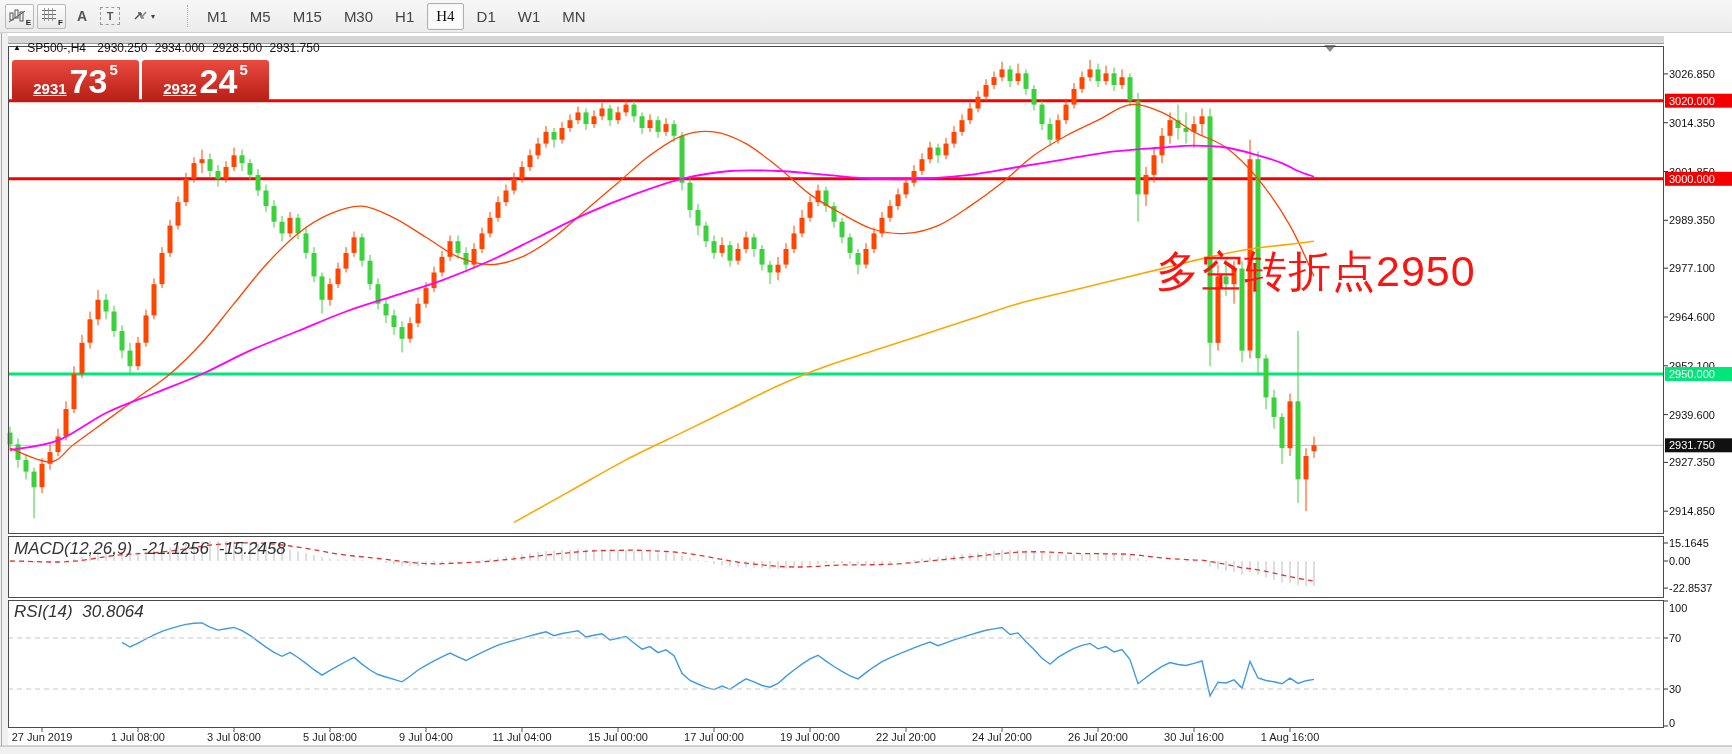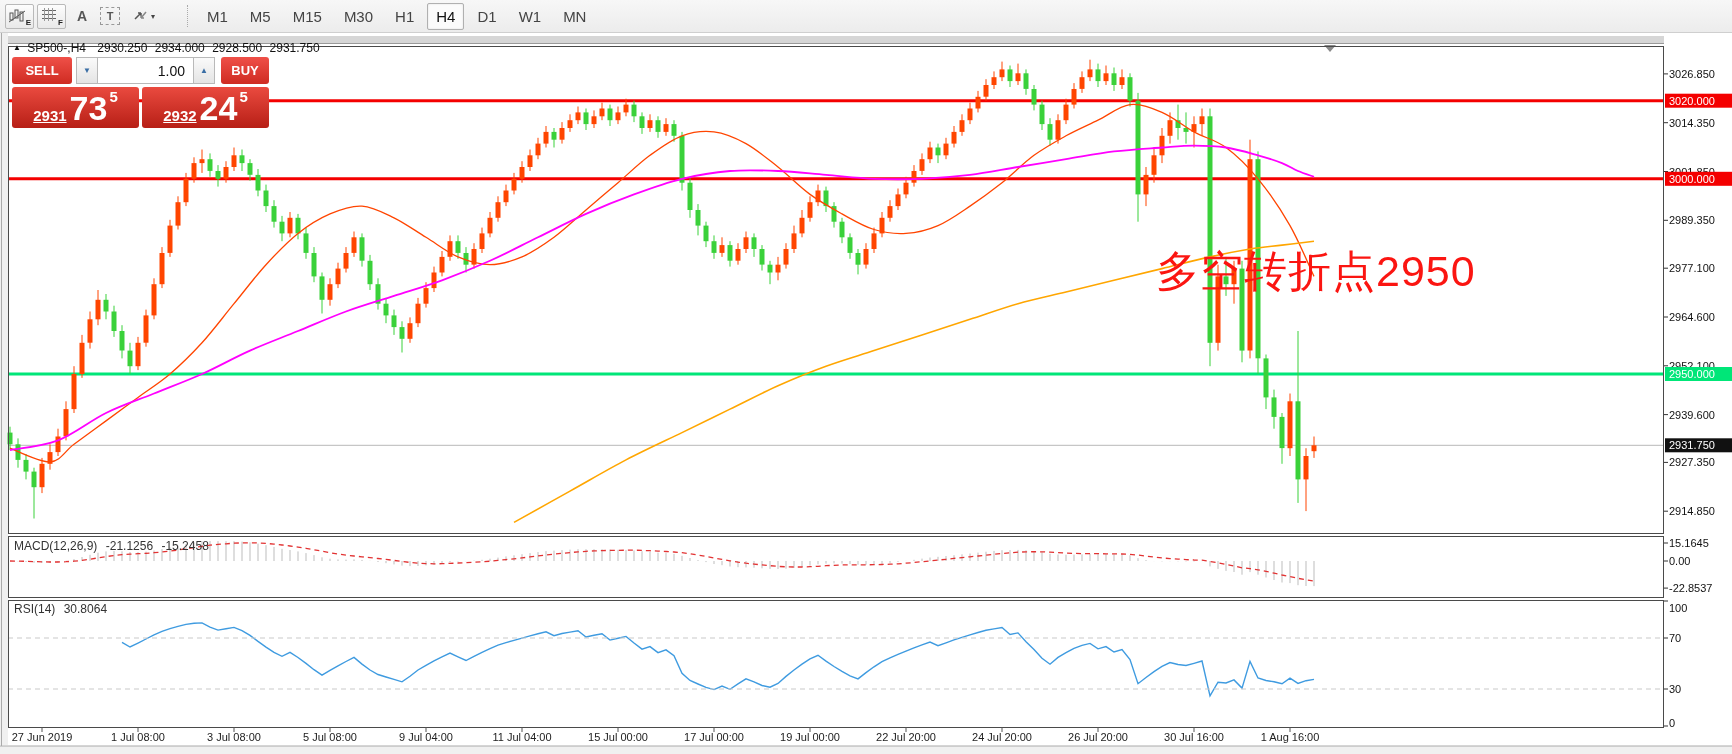--- a/index.html
+++ b/index.html
@@ -16,21 +16,21 @@
   .tb-ico svg { position:absolute; left:3px; top:3px; }
   .tb-sub { font-size:8px; font-weight:bold; color:#222; position:absolute; right:2px; bottom:1px; }
   .tb-flat { width:26px; height:25px; margin-right:2px; display:flex; align-items:center;
              justify-content:center; color:#555; font-weight:bold; font-size:14px; }
   .tb-tbox { width:20px; height:18px; border:1px dashed #999; display:flex; align-items:center;
              justify-content:center; font-size:11px; color:#555; }
   .tb-caret { font-size:8px; color:#444; margin-left:2px; }
   .tb-sep { width:1px; height:22px; border-left:1px dotted #aaa; margin:0 8px 0 22px; }
   .tf-btn { padding:4px 8px; margin:0 2px; font-size:15px; color:#444; border:1px solid transparent;
             border-radius:2px; cursor:default; }
-  .tf-btn.active { border:1px solid #b0b0b0; background:#fbfbfb; box-shadow:inset 0 0 2px #ddd; color:#111; }
+  .tf-btn.active { border:1px solid #b0b0b0; background:#fbfbfb; box-shadow:inset 0 0 2px #ddd; color:#111;font-family:Liberation Serif, serif; }
 
   
   .symbol-title { position:absolute; left:13px; top:41px; font-size:12px; color:#111; z-index:5; }
   .symbol-title .mk { font-size:8px; vertical-align:2px; margin-right:3px; }
   .symbol-title span { margin-right:4px; }
 
   .trade-panel { position:absolute; left:12px; top:57px; width:257px; z-index:6; }
   .tp-row1 { display:flex; height:27px; }
   .btn-red { background:linear-gradient(#ef5048,#cf2b22); color:#fff; font-weight:bold;
              font-size:13px; border:none; border-radius:3px; cursor:pointer;
@@ -46,21 +46,21 @@
   .tp-row2 { display:flex; margin-top:3px; }
   .price-box { width:127px; height:41px; border-radius:3px; color:#fff;
                background:linear-gradient(#ea4a3f,#b71f16);
                display:flex; align-items:flex-end; justify-content:center;
                padding-bottom:4px; cursor:pointer; }
   .price-box + .price-box { margin-left:3px; }
   .pb-small { font-size:15px; font-weight:bold; margin-right:3px; line-height:1.1;text-decoration:underline; }
   .pb-big   { font-size:34px; font-weight:bold; line-height:0.9; }
   .pb-sup   { font-size:15px; font-weight:bold; margin-left:2px; align-self:flex-start; margin-top:1px; }
 
-  .ind-label { position:absolute; font-size:12px; color:#333; z-index:5; }
+  .ind-label { position:absolute; font-size:17px; color:#333; z-index:5;font-style:italic; }
   .ind-label b { font-weight:normal; }
   #macd-label { left:14px; top:539px; }
   #rsi-label  { left:14px; top:602px; }
   .ind-val { margin-left:5px; }
 
   .annotation { position:absolute; left:1156px; top:243px; font-size:43px; font-weight:400;
                 color:#fb1511; letter-spacing:1px; z-index:4; white-space:nowrap;
                 font-family:"Liberation Sans","DejaVu Sans",sans-serif; }
 
   #chart-svg { position:absolute; left:0; top:33px; }
@@ -728,27 +728,20 @@
 <div class="symbol-title">
   <span class="mk">▲</span>
   <span style="margin-right:8px">SP500-,H4</span>
   <span>2930.250</span>
   <span>2934.000</span>
   <span>2928.500</span>
   <span>2931.750</span>
 </div>
 
 <div class="trade-panel">
-  <div class="tp-row1">
-    <button class="btn-red sell-btn">SELL</button>
-    <button class="spin-btn">▼</button>
-    <input class="vol-input" value="1.00" style="">
-    <button class="spin-btn up">▲</button>
-    <button class="btn-red buy-btn">BUY</button>
-  </div>
   <div class="tp-row2">
     <div class="price-box">
       <span class="pb-small">2931</span>
       <span class="pb-big">73</span>
       <span class="pb-sup">5</span>
     </div>
     <div class="price-box">
       <span class="pb-small">2932</span>
       <span class="pb-big">24</span>
       <span class="pb-sup">5</span>

